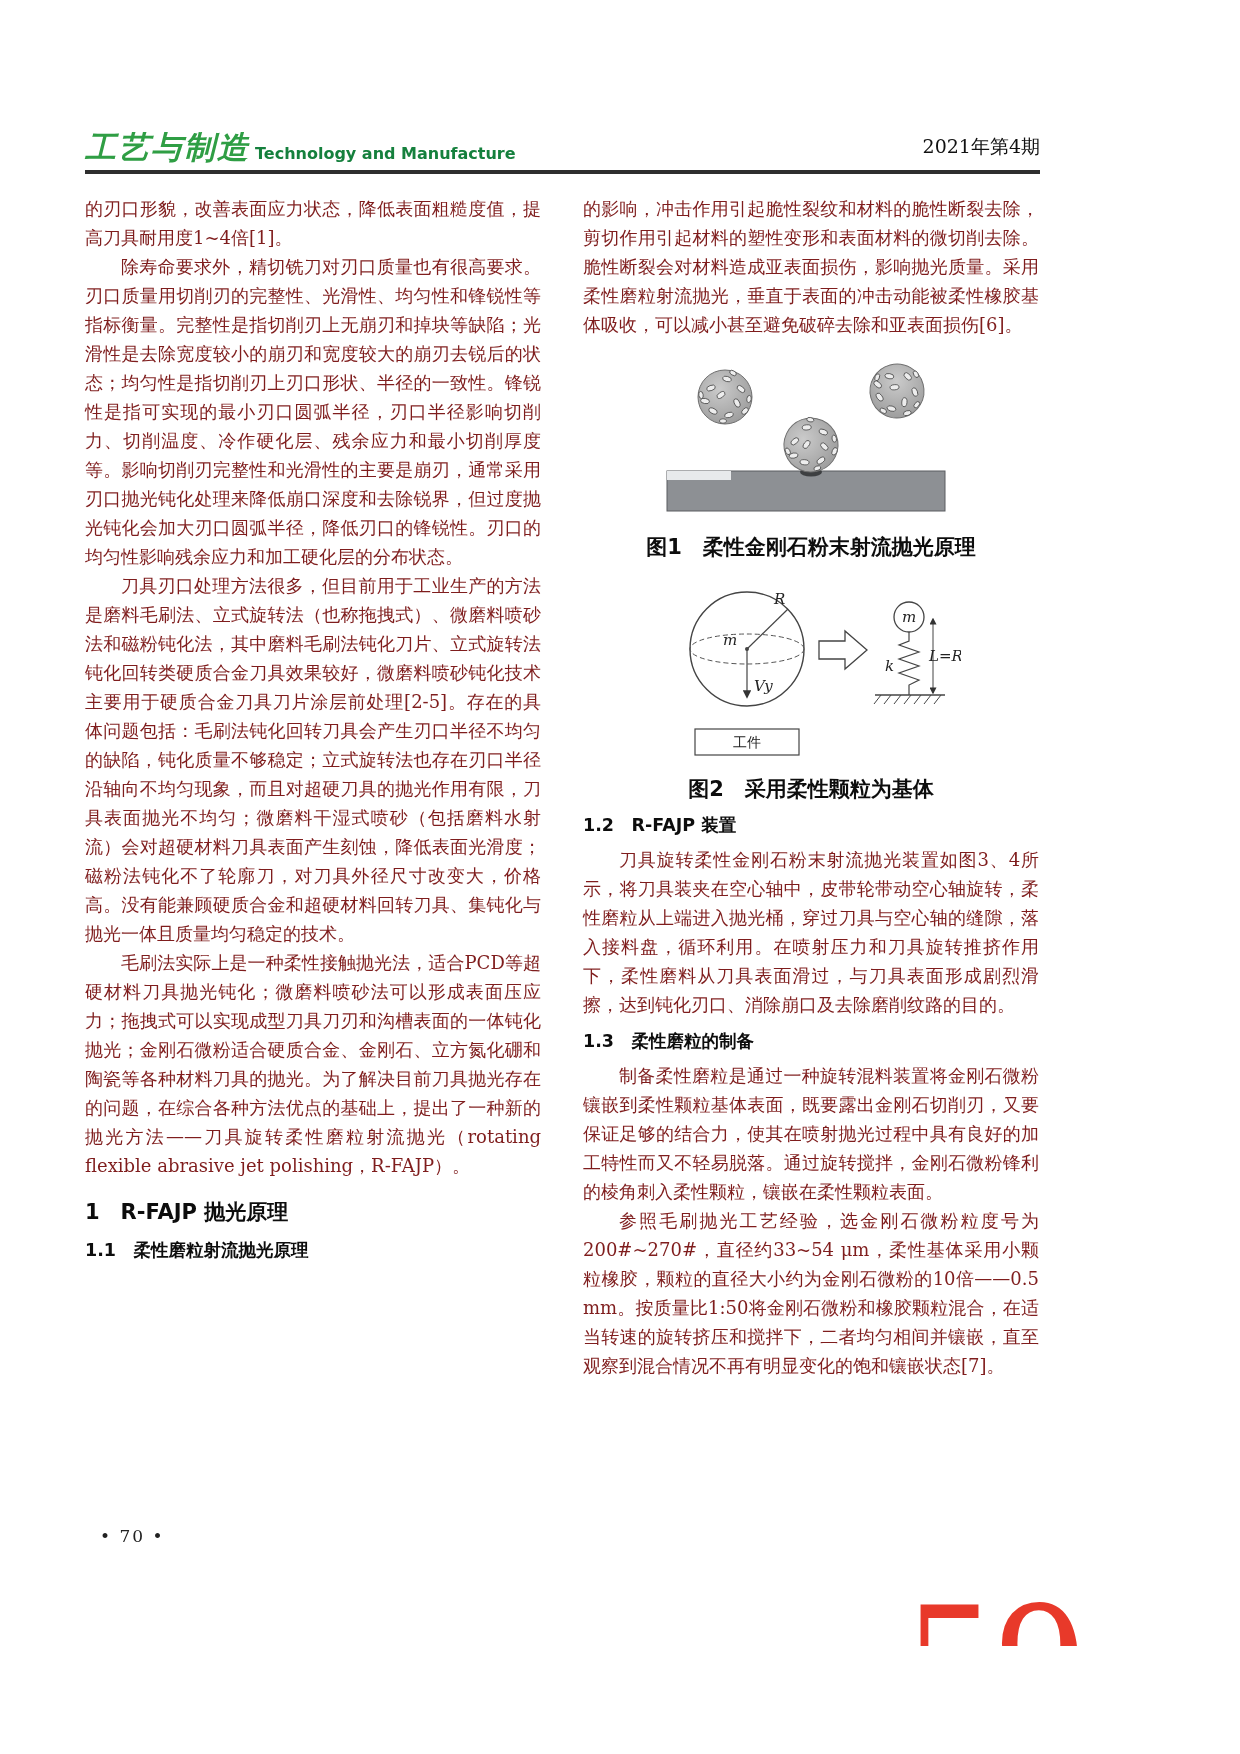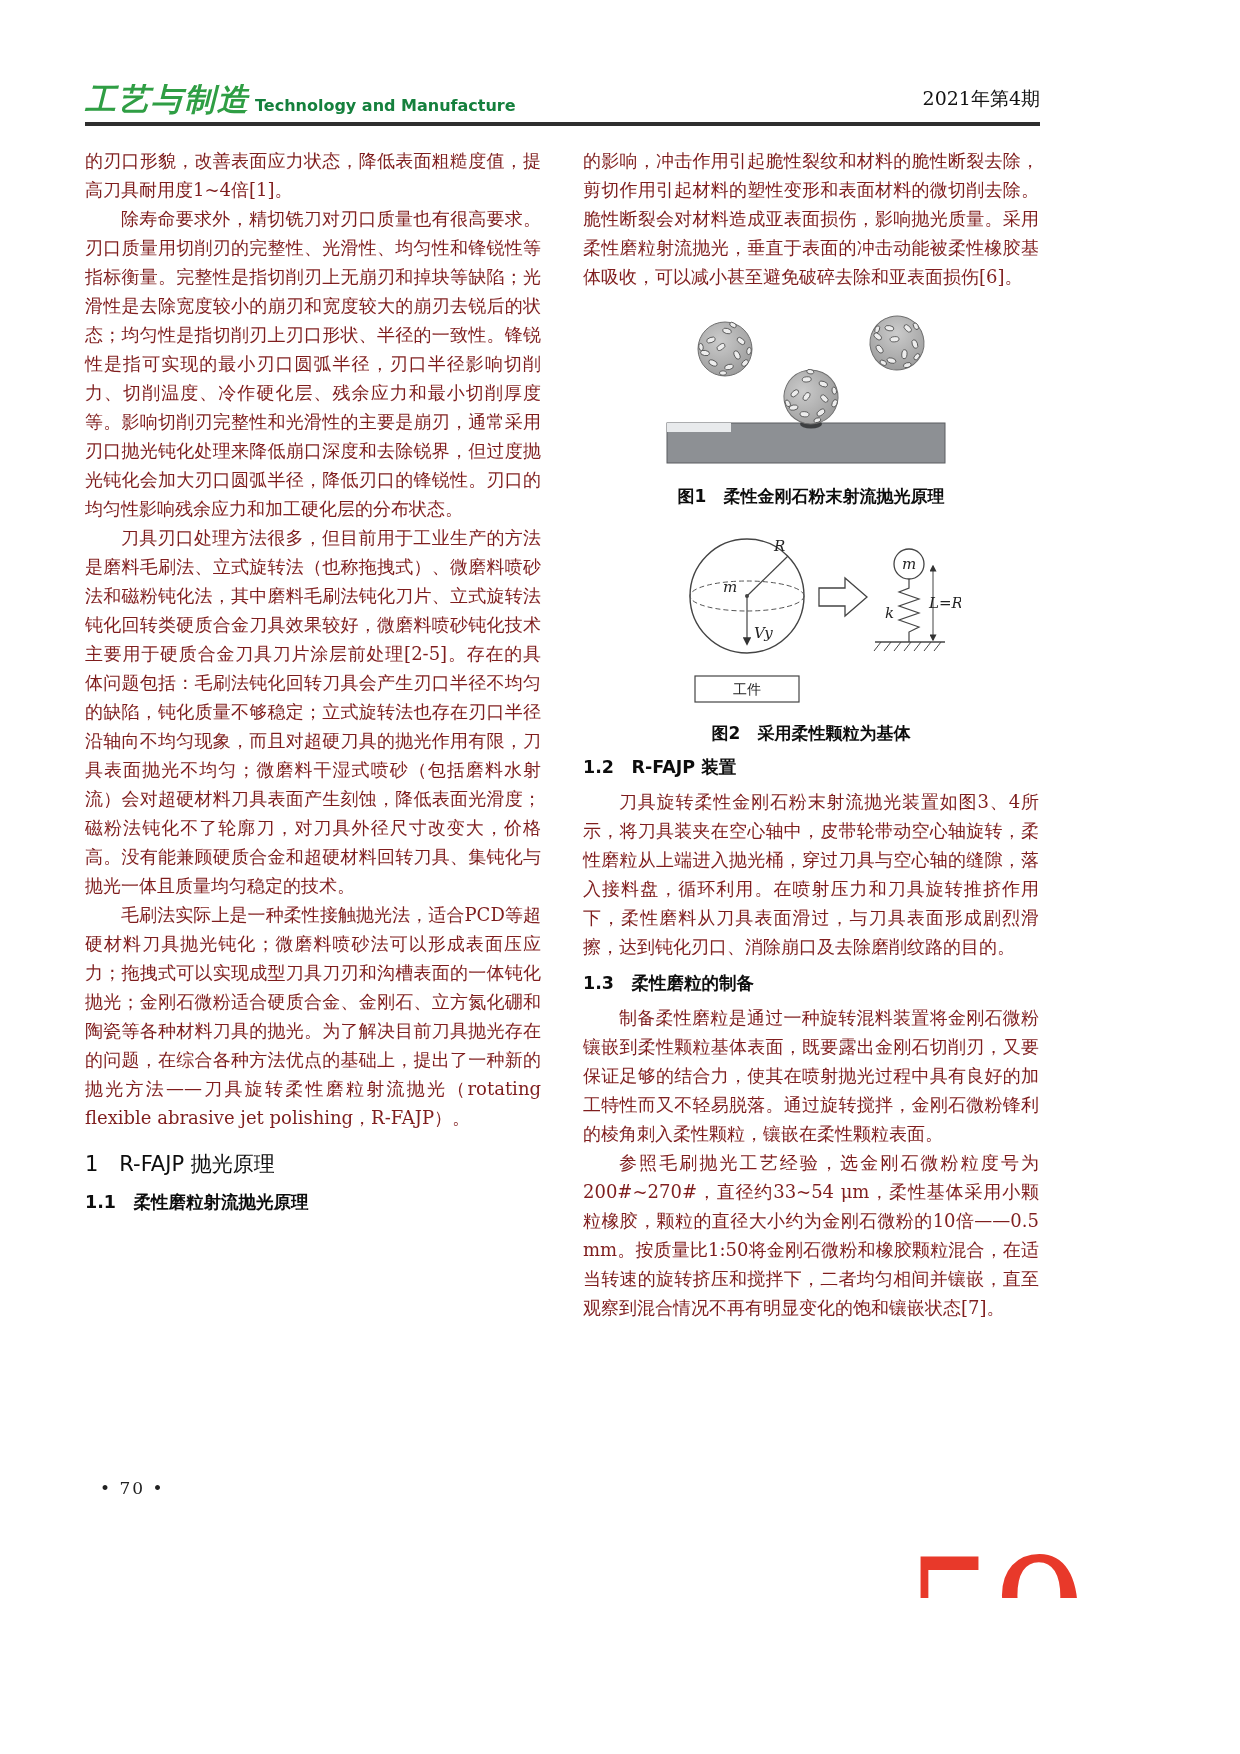--- a/index.html
+++ b/index.html
@@ -1,19 +1,19 @@
 <!DOCTYPE html>
 <html><head>
 <meta charset="utf-8">
 <style>
   * { margin:0; padding:0; box-sizing:border-box; }
   html,body { background:#ffffff; }
   .page {
     position:relative; width:1240px; height:1598px; background:#ffffff;
-    font-family:"DejaVu Serif","Liberation Serif",serif; color:#1a1a1a; overflow:hidden;
+    font-family:"DejaVu Serif","Liberation Serif",serif; color:#1a1a1a; overflow:hidden;margin-top:48px;
   }
   
   .hdr {
     position:absolute; left:85px; top:84px; width:955px;
     display:flex; justify-content:space-between; align-items:flex-end;
     border-bottom:4px solid #2e2e2e; padding-bottom:7px;
   }
   .hdr-left { display:flex; align-items:flex-end; }
   .logo-cn {
     font-family:"DejaVu Sans","Liberation Sans",sans-serif; font-weight:bold; font-style:italic;
@@ -26,30 +26,30 @@
   .hdr-issue { font-size:19px; color:#111; padding-bottom:3px; }
   
   .cols { position:absolute; left:85px; top:146px; width:955px; display:flex; gap:42px; }
   .col { width:456px; }
   .col p {
     font-size:18px; line-height:29px; text-align:justify; text-indent:2em; color:#7f1d1d;
   }
   .col p.noindent { text-indent:0; }
   .sec-h1 {
     font-family:"DejaVu Sans","Liberation Sans",sans-serif;
-    font-size:21px; font-weight:normal; color:#0d0d0d; margin:18px 0 12px;
+    font-size:21px; font-weight:bold; color:#0d0d0d; margin:18px 0 12px;
   }
   .sec-h2 {
     font-family:"DejaVu Sans","Liberation Sans",sans-serif;
     font-size:17.5px; font-weight:bold; color:#0d0d0d; margin:10px 0 8px;
   }
   figure { margin:12px 0 8px; text-align:center; }
   figcaption {
     font-family:"DejaVu Sans","Liberation Sans",sans-serif;
-    font-size:17px; font-weight:bold; color:#0d0d0d; margin-top:6px;
+    font-size:21px; font-weight:bold; color:#0d0d0d; margin-top:6px;
   }
   .spk { fill:#ededed; stroke:#4a4a4a; stroke-width:0.8; }
   .flbl { font-family:"DejaVu Serif","Liberation Serif",serif; font-style:italic; font-size:15px; fill:#222; }
   .flbl-cn { font-family:"DejaVu Sans","Liberation Sans",sans-serif; font-size:14px; fill:#222; }
   
   .pageno { position:absolute; left:100px; top:1478px; font-size:17px; color:#222; letter-spacing:2px; }
   .jmark { position:absolute; left:798px; top:1452px; }
   .big59 {
     position:absolute; left:903px; top:1538px;
     font-family:"DejaVu Serif","Liberation Serif",serif;

